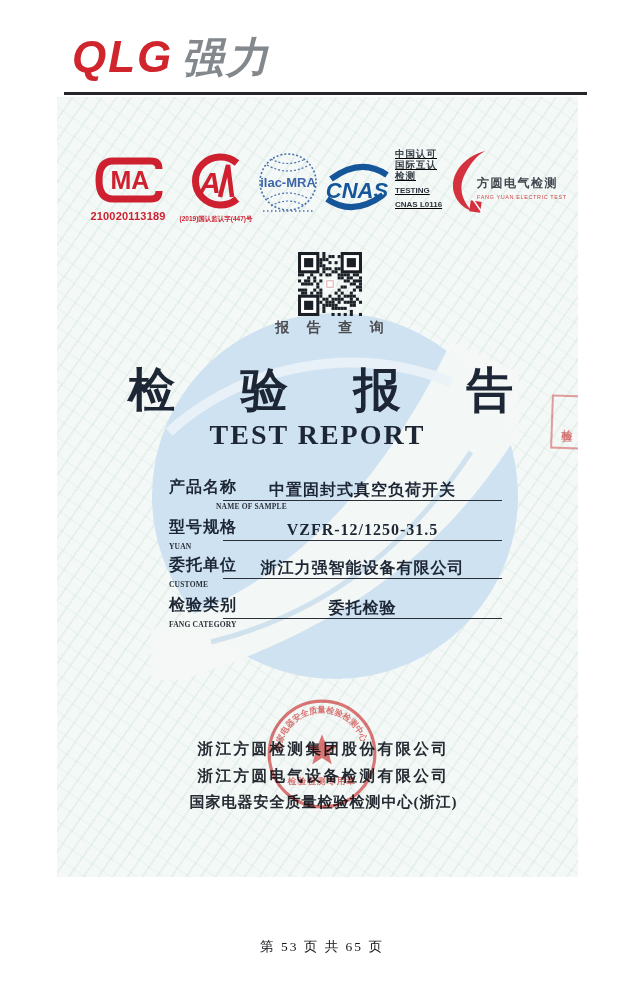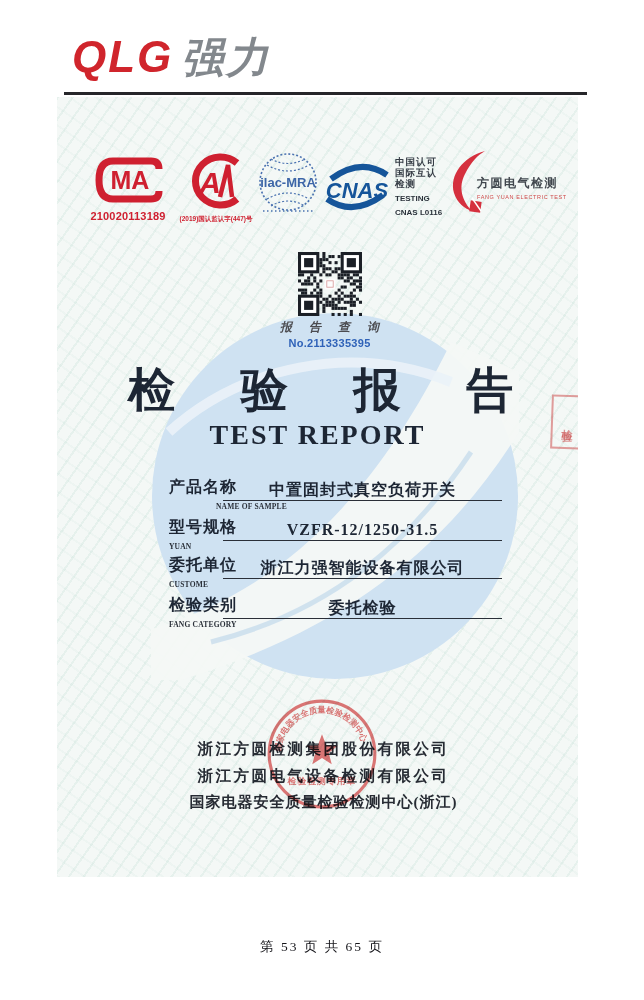--- a/index.html
+++ b/index.html
@@ -28,32 +28,32 @@
   .wm { position:absolute; left:94px; top:215px; width:368px; height:368px; z-index:0; }
 
   
   .logo-block { position:absolute; z-index:2; }
   .cma { left:32px; top:58px; width:78px; text-align:center; }
   .cma-code { font-family:"Liberation Sans",sans-serif; font-weight:700; font-size:11px; color:#cf2030; margin-top:1px; letter-spacing:.2px; }
   .cal { left:118px; top:56px; width:82px; text-align:center; }
   .cal-code { font-family:"Liberation Sans",sans-serif; font-weight:700; font-size:6.5px; color:#cf2030; margin-top:2px; }
   .ilac { left:198px; top:54px; width:66px; }
   .cnas { left:266px; top:66px; }
-  .cnas-txt { position:absolute; left:338px; top:60px; width:60px; }
+  .cnas-txt { position:absolute; left:338px; top:52px; width:60px;text-decoration:underline; }
   .cnas-cn { font-size:9.5px; font-weight:700; color:#353c45; line-height:11px; letter-spacing:1px; }
   .cnas-en { font-family:"Liberation Sans",sans-serif; font-size:8px; font-weight:700; color:#2b323b; line-height:10px; margin-top:4px; }
   .fy-swoosh { left:388px; top:52px; width:44px; }
   .fy-txt { position:absolute; left:420px; top:78px; width:90px; }
   .fy-name { font-size:12px; font-weight:700; color:#41474e; letter-spacing:1.5px; white-space:nowrap; }
   .fy-sub { font-family:"Liberation Sans",sans-serif; font-size:5.5px; color:#cf4a4a; letter-spacing:.6px; margin-top:2px; white-space:nowrap; }
 
   
   .qr-wrap { position:absolute; left:0; top:155px; width:100%; text-align:center; z-index:2; transform:translateX(12px); }
   .qr-svg { width:64px; height:64px; display:block; margin:0 auto; }
-  .qr-caption { font-size:12px; font-weight:700; color:#4c4c50; letter-spacing:7px; margin-top:3px; padding-left:7px;font-style:italic; }
+  .qr-caption { font-size:14px; font-weight:700; color:#4c4c50; letter-spacing:7px; margin-top:3px; padding-left:7px; }
   .qr-no { font-family:"Liberation Sans",sans-serif; font-size:11px; font-weight:700; color:#2f62b8; margin-top:1px; letter-spacing:.3px; }
 
   
   .title-cn { position:absolute; left:0; top:262px; width:100%; text-align:center; z-index:2;
     font-size:47px; font-weight:700; color:#1d2634; letter-spacing:27px; padding-left:33px; }
   .title-en { position:absolute; left:0; top:322px; width:100%; text-align:center; z-index:2;
     font-size:28px; font-weight:700; color:#1d2634; letter-spacing:2px; }
 
   
   .frow { position:absolute; left:0; width:100%; height:24px; z-index:2; }
@@ -292,21 +292,20 @@
               <rect x="43.33" y="66.67" width="3.33" height="3.33"></rect>
               <rect x="50.00" y="66.67" width="3.33" height="3.33"></rect>
               <rect x="56.67" y="66.67" width="3.33" height="3.33"></rect>
               <rect x="66.67" y="66.67" width="3.33" height="3.33"></rect>
             </g>
             <rect x="29" y="29" width="12" height="12" fill="#fdfdfd"></rect>
             <rect x="31.5" y="31.5" width="7" height="7" fill="none" stroke="#d89a9a" stroke-width=".9"></rect>
           </svg>
       </div>
       <div class="qr-caption">报 告 查 询</div>
-      <div class="qr-no">No.2113335395</div>
     </div>
 
     <div class="title-cn">检 验 报 告</div>
     <div class="title-en">TEST REPORT</div>
 
     <div class="frow" style="top:380px;">
       <span class="flabel">产品名称</span>
       <div class="fline">
         <span class="fvalue">中置固封式真空负荷开关</span>
       </div>

